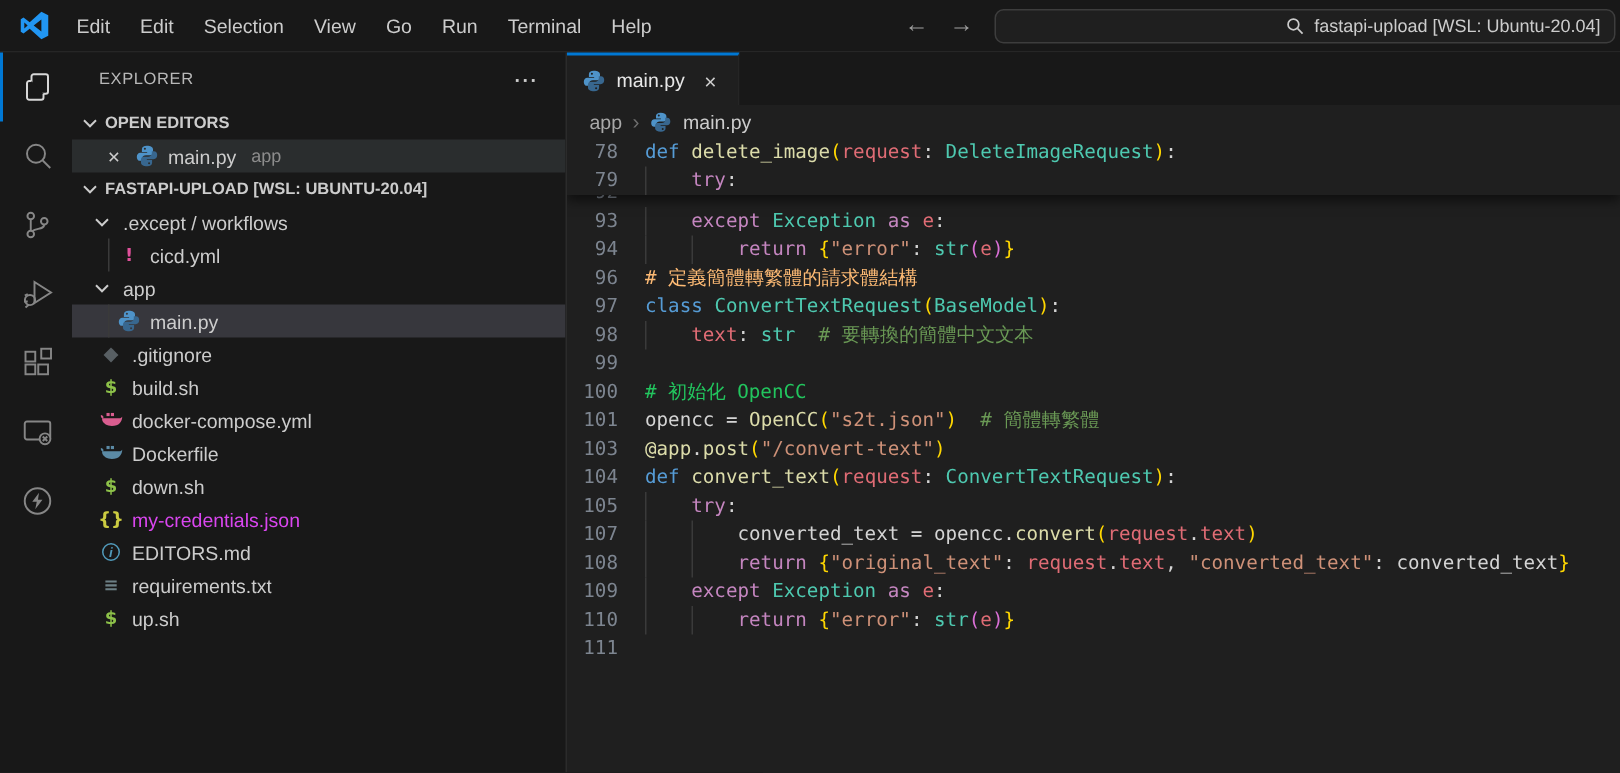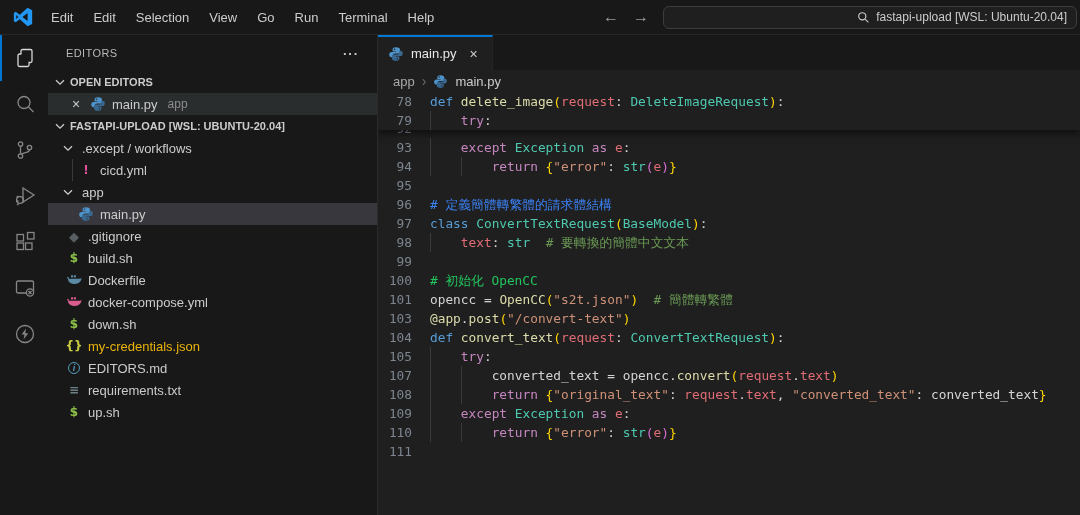--- a/index.html
+++ b/index.html
@@ -40,21 +40,21 @@
   .sb-actions { margin-left:auto; font-weight:bold; letter-spacing:1px; color:#cccccc; }
   .section-header { height:22px; display:flex; align-items:center; gap:2px;
     padding-left:4px; font-size:11px; font-weight:700; color:#cccccc; }
   .chev { width:16px; height:16px; flex:none; }
   .row { height:22px; display:flex; align-items:center; gap:6px; position:relative;
     white-space:nowrap; }
   .row .label { overflow:hidden; text-overflow:ellipsis; }
   .row.selected { background:#37373d; }
   .row.oe-selected { background:#2a2d2e; }
   .row .detail { color:#8c8c8c; font-size:12px; margin-left:4px; }
-  .row .dim { color:#eab308;text-align:center; }
+  .row .dim { color:#d946ef;text-align:center; }
   .close-x { color:#cccccc; font-size:14px; width:16px; text-align:center; flex:none; }
   .fi { width:16px; height:16px; flex:none; display:flex; align-items:center;
     justify-content:center; }
   .fi.txt { font-size:12px; font-family:"DejaVu Sans", sans-serif; }
   .info-circle { width:12px; height:12px; border:1px solid #519aba; border-radius:50%;
     color:#519aba; font-size:9px; font-weight:700; font-style:italic; display:flex;
     align-items:center; justify-content:center; }
   .tree-guide { position:absolute; left:24px; top:0; bottom:0;
     border-left:1px solid #3a3a3a; }
 
@@ -166,21 +166,21 @@
       <div class="ab-item">
         <svg viewBox="0 0 24 24">
           <circle cx="12" cy="12" r="8.5"></circle>
           <path d="M13 6.5l-4.5 6h3l-1 5 4.8-6.3h-3z" fill="#868686" stroke="none"></path>
         </svg>
       </div>
     </div>
 
     <div class="sidebar">
       <div class="sb-header">
-        <span class="sb-title">EDITORS</span>
+        <span class="sb-title">EXPLORER</span>
         <span class="sb-actions">···</span>
       </div>
       <div class="section-header">
         <svg class="chev" viewBox="0 0 16 16">
           <path d="M4 6.2l4 4 4-4" fill="none" stroke="#cccccc" stroke-width="1.3"></path>
         </svg>
         <span>OPEN EDITORS</span>
       </div>
       <div id="open-editors-list">
           <div class="row oe-selected" style="padding-left: 20px;">
@@ -228,35 +228,35 @@
           <div class="row" style="padding-left: 18px;">
             <span class="fi txt" style="color:#585f63;font-size:13px">◆</span>
             <span class="label">.gitignore</span>
           </div>
           <div class="row" style="padding-left: 18px;">
             <span class="fi txt" style="color:#8dc149;font-weight:700">$</span>
             <span class="label">build.sh</span>
           </div>
           <div class="row" style="padding-left: 18px;">
             <svg class="fi" viewBox="0 0 16 16">
+              <rect x="5" y="3.3" width="2.1" height="2.1" fill="#d95d8f"></rect>
+              <rect x="7.9" y="3.3" width="2.1" height="2.1" fill="#d95d8f"></rect>
+              <path fill="#d95d8f" d="M2 6.8h11.6c.9 0 1.5-.4 1.9-1-.1 3.3-2.1 6.2-6.9 6.2-3.3 0-5.5-1.5-6.4-3.6L2 6.8z"></path>
+              <path fill="#d95d8f" d="M2.3 7C1.4 6.6 1 5.7 1.3 4.7c.9.1 1.6.7 1.8 1.5z"></path>
+            </svg>
+            <span class="label">docker-compose.yml</span>
+          </div>
+          <div class="row" style="padding-left: 18px;">
+            <svg class="fi" viewBox="0 0 16 16">
               <rect x="5" y="3.3" width="2.1" height="2.1" fill="#5b8aa5"></rect>
               <rect x="7.9" y="3.3" width="2.1" height="2.1" fill="#5b8aa5"></rect>
               <path fill="#5b8aa5" d="M2 6.8h11.6c.9 0 1.5-.4 1.9-1-.1 3.3-2.1 6.2-6.9 6.2-3.3 0-5.5-1.5-6.4-3.6L2 6.8z"></path>
               <path fill="#5b8aa5" d="M2.3 7C1.4 6.6 1 5.7 1.3 4.7c.9.1 1.6.7 1.8 1.5z"></path>
             </svg>
             <span class="label">Dockerfile</span>
-          </div>
-          <div class="row" style="padding-left: 18px;">
-            <svg class="fi" viewBox="0 0 16 16">
-              <rect x="5" y="3.3" width="2.1" height="2.1" fill="#d95d8f"></rect>
-              <rect x="7.9" y="3.3" width="2.1" height="2.1" fill="#d95d8f"></rect>
-              <path fill="#d95d8f" d="M2 6.8h11.6c.9 0 1.5-.4 1.9-1-.1 3.3-2.1 6.2-6.9 6.2-3.3 0-5.5-1.5-6.4-3.6L2 6.8z"></path>
-              <path fill="#d95d8f" d="M2.3 7C1.4 6.6 1 5.7 1.3 4.7c.9.1 1.6.7 1.8 1.5z"></path>
-            </svg>
-            <span class="label">docker-compose.yml</span>
           </div>
           <div class="row" style="padding-left: 18px;">
             <span class="fi txt" style="color:#8dc149;font-weight:700">$</span>
             <span class="label">down.sh</span>
           </div>
           <div class="row" style="padding-left: 18px;">
             <span class="fi txt" style="color:#cbcb41;font-weight:700">{}</span>
             <span class="label dim">my-credentials.json</span>
           </div>
           <div class="row" style="padding-left: 18px;">
@@ -305,22 +305,21 @@
         <div class="sticky" id="sticky-lines">
             <div class="cl"><span class="ln">78</span><span class="code"><span style="color: rgb(86, 156, 214);">def</span><span style="color: rgb(212, 212, 212);"> </span><span style="color: rgb(220, 220, 170);">delete_image</span><span style="color: rgb(255, 215, 0);">(</span><span style="color: rgb(224, 108, 117);">request</span><span style="color: rgb(212, 212, 212);">:</span><span style="color: rgb(212, 212, 212);"> </span><span style="color: rgb(78, 201, 176);">DeleteImageRequest</span><span style="color: rgb(255, 215, 0);">)</span><span style="color: rgb(212, 212, 212);">:</span></span></div>
             <div class="cl"><span class="ln">79</span><span class="code"><i class="ig" style="left: 0ch;"></i><span style="color: rgb(212, 212, 212);">    </span><span style="color: rgb(197, 134, 192);">try</span><span style="color: rgb(212, 212, 212);">:</span></span></div>
           </div>
         <div class="clipwrap" id="clipped-line">
             <div class="cl"><span class="ln">92</span><span class="code"></span></div>
           </div>
         <div id="code-lines">
             <div class="cl"><span class="ln">93</span><span class="code"><i class="ig" style="left: 0ch;"></i><span style="color: rgb(212, 212, 212);">    </span><span style="color: rgb(197, 134, 192);">except</span><span style="color: rgb(212, 212, 212);"> </span><span style="color: rgb(78, 201, 176);">Exception</span><span style="color: rgb(212, 212, 212);"> </span><span style="color: rgb(197, 134, 192);">as</span><span style="color: rgb(212, 212, 212);"> </span><span style="color: rgb(224, 108, 117);">e</span><span style="color: rgb(212, 212, 212);">:</span></span></div>
             <div class="cl"><span class="ln">94</span><span class="code"><i class="ig" style="left: 0ch;"></i><i class="ig" style="left: 4ch;"></i><span style="color: rgb(212, 212, 212);">        </span><span style="color: rgb(197, 134, 192);">return</span><span style="color: rgb(212, 212, 212);"> </span><span style="color: rgb(255, 215, 0);">{</span><span style="color: rgb(206, 145, 120);">"error"</span><span style="color: rgb(212, 212, 212);">:</span><span style="color: rgb(212, 212, 212);"> </span><span style="color: rgb(78, 201, 176);">str</span><span style="color: rgb(218, 112, 214);">(</span><span style="color: rgb(224, 108, 117);">e</span><span style="color: rgb(218, 112, 214);">)</span><span style="color: rgb(255, 215, 0);">}</span></span></div>
-            <div class="cl"><span class="ln">95</span><span class="code"></span></div>
-            <div class="cl"><span class="ln">96</span><span class="code"><span style="color: #3b82f6;"># 定義簡體轉繁體的請求體結構</span></span></div>
+            <div class="cl"><span class="ln">96</span><span class="code"><span style="color: #fdba74;"># 定義簡體轉繁體的請求體結構</span></span></div>
             <div class="cl"><span class="ln">97</span><span class="code"><span style="color: rgb(86, 156, 214);">class</span><span style="color: rgb(212, 212, 212);"> </span><span style="color: rgb(78, 201, 176);">ConvertTextRequest</span><span style="color: rgb(255, 215, 0);">(</span><span style="color: rgb(78, 201, 176);">BaseModel</span><span style="color: rgb(255, 215, 0);">)</span><span style="color: rgb(212, 212, 212);">:</span></span></div>
             <div class="cl"><span class="ln">98</span><span class="code"><i class="ig" style="left: 0ch;"></i><span style="color: rgb(212, 212, 212);">    </span><span style="color: rgb(224, 108, 117);">text</span><span style="color: rgb(212, 212, 212);">:</span><span style="color: rgb(212, 212, 212);"> </span><span style="color: rgb(78, 201, 176);">str</span><span style="color: rgb(212, 212, 212);">  </span><span style="color: rgb(106, 153, 85);"># 要轉換的簡體中文文本</span></span></div>
             <div class="cl"><span class="ln">99</span><span class="code"></span></div>
             <div class="cl"><span class="ln">100</span><span class="code"><span style="color: #22c55e;"># 初始化 OpenCC</span></span></div>
             <div class="cl"><span class="ln">101</span><span class="code"><span style="color: rgb(212, 212, 212);">opencc</span><span style="color: rgb(212, 212, 212);"> </span><span style="color: rgb(212, 212, 212);">=</span><span style="color: rgb(212, 212, 212);"> </span><span style="color: rgb(220, 220, 170);">OpenCC</span><span style="color: rgb(255, 215, 0);">(</span><span style="color: rgb(206, 145, 120);">"s2t.json"</span><span style="color: rgb(255, 215, 0);">)</span><span style="color: rgb(212, 212, 212);">  </span><span style="color: rgb(106, 153, 85);"># 簡體轉繁體</span></span></div>
             <div class="cl"><span class="ln">103</span><span class="code"><span style="color: rgb(220, 220, 170);">@app</span><span style="color: rgb(212, 212, 212);">.</span><span style="color: rgb(220, 220, 170);">post</span><span style="color: rgb(255, 215, 0);">(</span><span style="color: rgb(206, 145, 120);">"/convert-text"</span><span style="color: rgb(255, 215, 0);">)</span></span></div>
             <div class="cl"><span class="ln">104</span><span class="code"><span style="color: rgb(86, 156, 214);">def</span><span style="color: rgb(212, 212, 212);"> </span><span style="color: rgb(220, 220, 170);">convert_text</span><span style="color: rgb(255, 215, 0);">(</span><span style="color: rgb(224, 108, 117);">request</span><span style="color: rgb(212, 212, 212);">:</span><span style="color: rgb(212, 212, 212);"> </span><span style="color: rgb(78, 201, 176);">ConvertTextRequest</span><span style="color: rgb(255, 215, 0);">)</span><span style="color: rgb(212, 212, 212);">:</span></span></div>
             <div class="cl"><span class="ln">105</span><span class="code"><i class="ig" style="left: 0ch;"></i><span style="color: rgb(212, 212, 212);">    </span><span style="color: rgb(197, 134, 192);">try</span><span style="color: rgb(212, 212, 212);">:</span></span></div>
             <div class="cl"><span class="ln">107</span><span class="code"><i class="ig" style="left: 0ch;"></i><i class="ig" style="left: 4ch;"></i><span style="color: rgb(212, 212, 212);">        </span><span style="color: rgb(212, 212, 212);">converted_text</span><span style="color: rgb(212, 212, 212);"> </span><span style="color: rgb(212, 212, 212);">=</span><span style="color: rgb(212, 212, 212);"> </span><span style="color: rgb(212, 212, 212);">opencc</span><span style="color: rgb(212, 212, 212);">.</span><span style="color: rgb(220, 220, 170);">convert</span><span style="color: rgb(255, 215, 0);">(</span><span style="color: rgb(224, 108, 117);">request</span><span style="color: rgb(212, 212, 212);">.</span><span style="color: rgb(224, 108, 117);">text</span><span style="color: rgb(255, 215, 0);">)</span></span></div>
             <div class="cl"><span class="ln">108</span><span class="code"><i class="ig" style="left: 0ch;"></i><i class="ig" style="left: 4ch;"></i><span style="color: rgb(212, 212, 212);">        </span><span style="color: rgb(197, 134, 192);">return</span><span style="color: rgb(212, 212, 212);"> </span><span style="color: rgb(255, 215, 0);">{</span><span style="color: rgb(206, 145, 120);">"original_text"</span><span style="color: rgb(212, 212, 212);">:</span><span style="color: rgb(212, 212, 212);"> </span><span style="color: rgb(224, 108, 117);">request</span><span style="color: rgb(212, 212, 212);">.</span><span style="color: rgb(224, 108, 117);">text</span><span style="color: rgb(212, 212, 212);">,</span><span style="color: rgb(212, 212, 212);"> </span><span style="color: rgb(206, 145, 120);">"converted_text"</span><span style="color: rgb(212, 212, 212);">:</span><span style="color: rgb(212, 212, 212);"> </span><span style="color: rgb(212, 212, 212);">converted_text</span><span style="color: rgb(255, 215, 0);">}</span></span></div>

